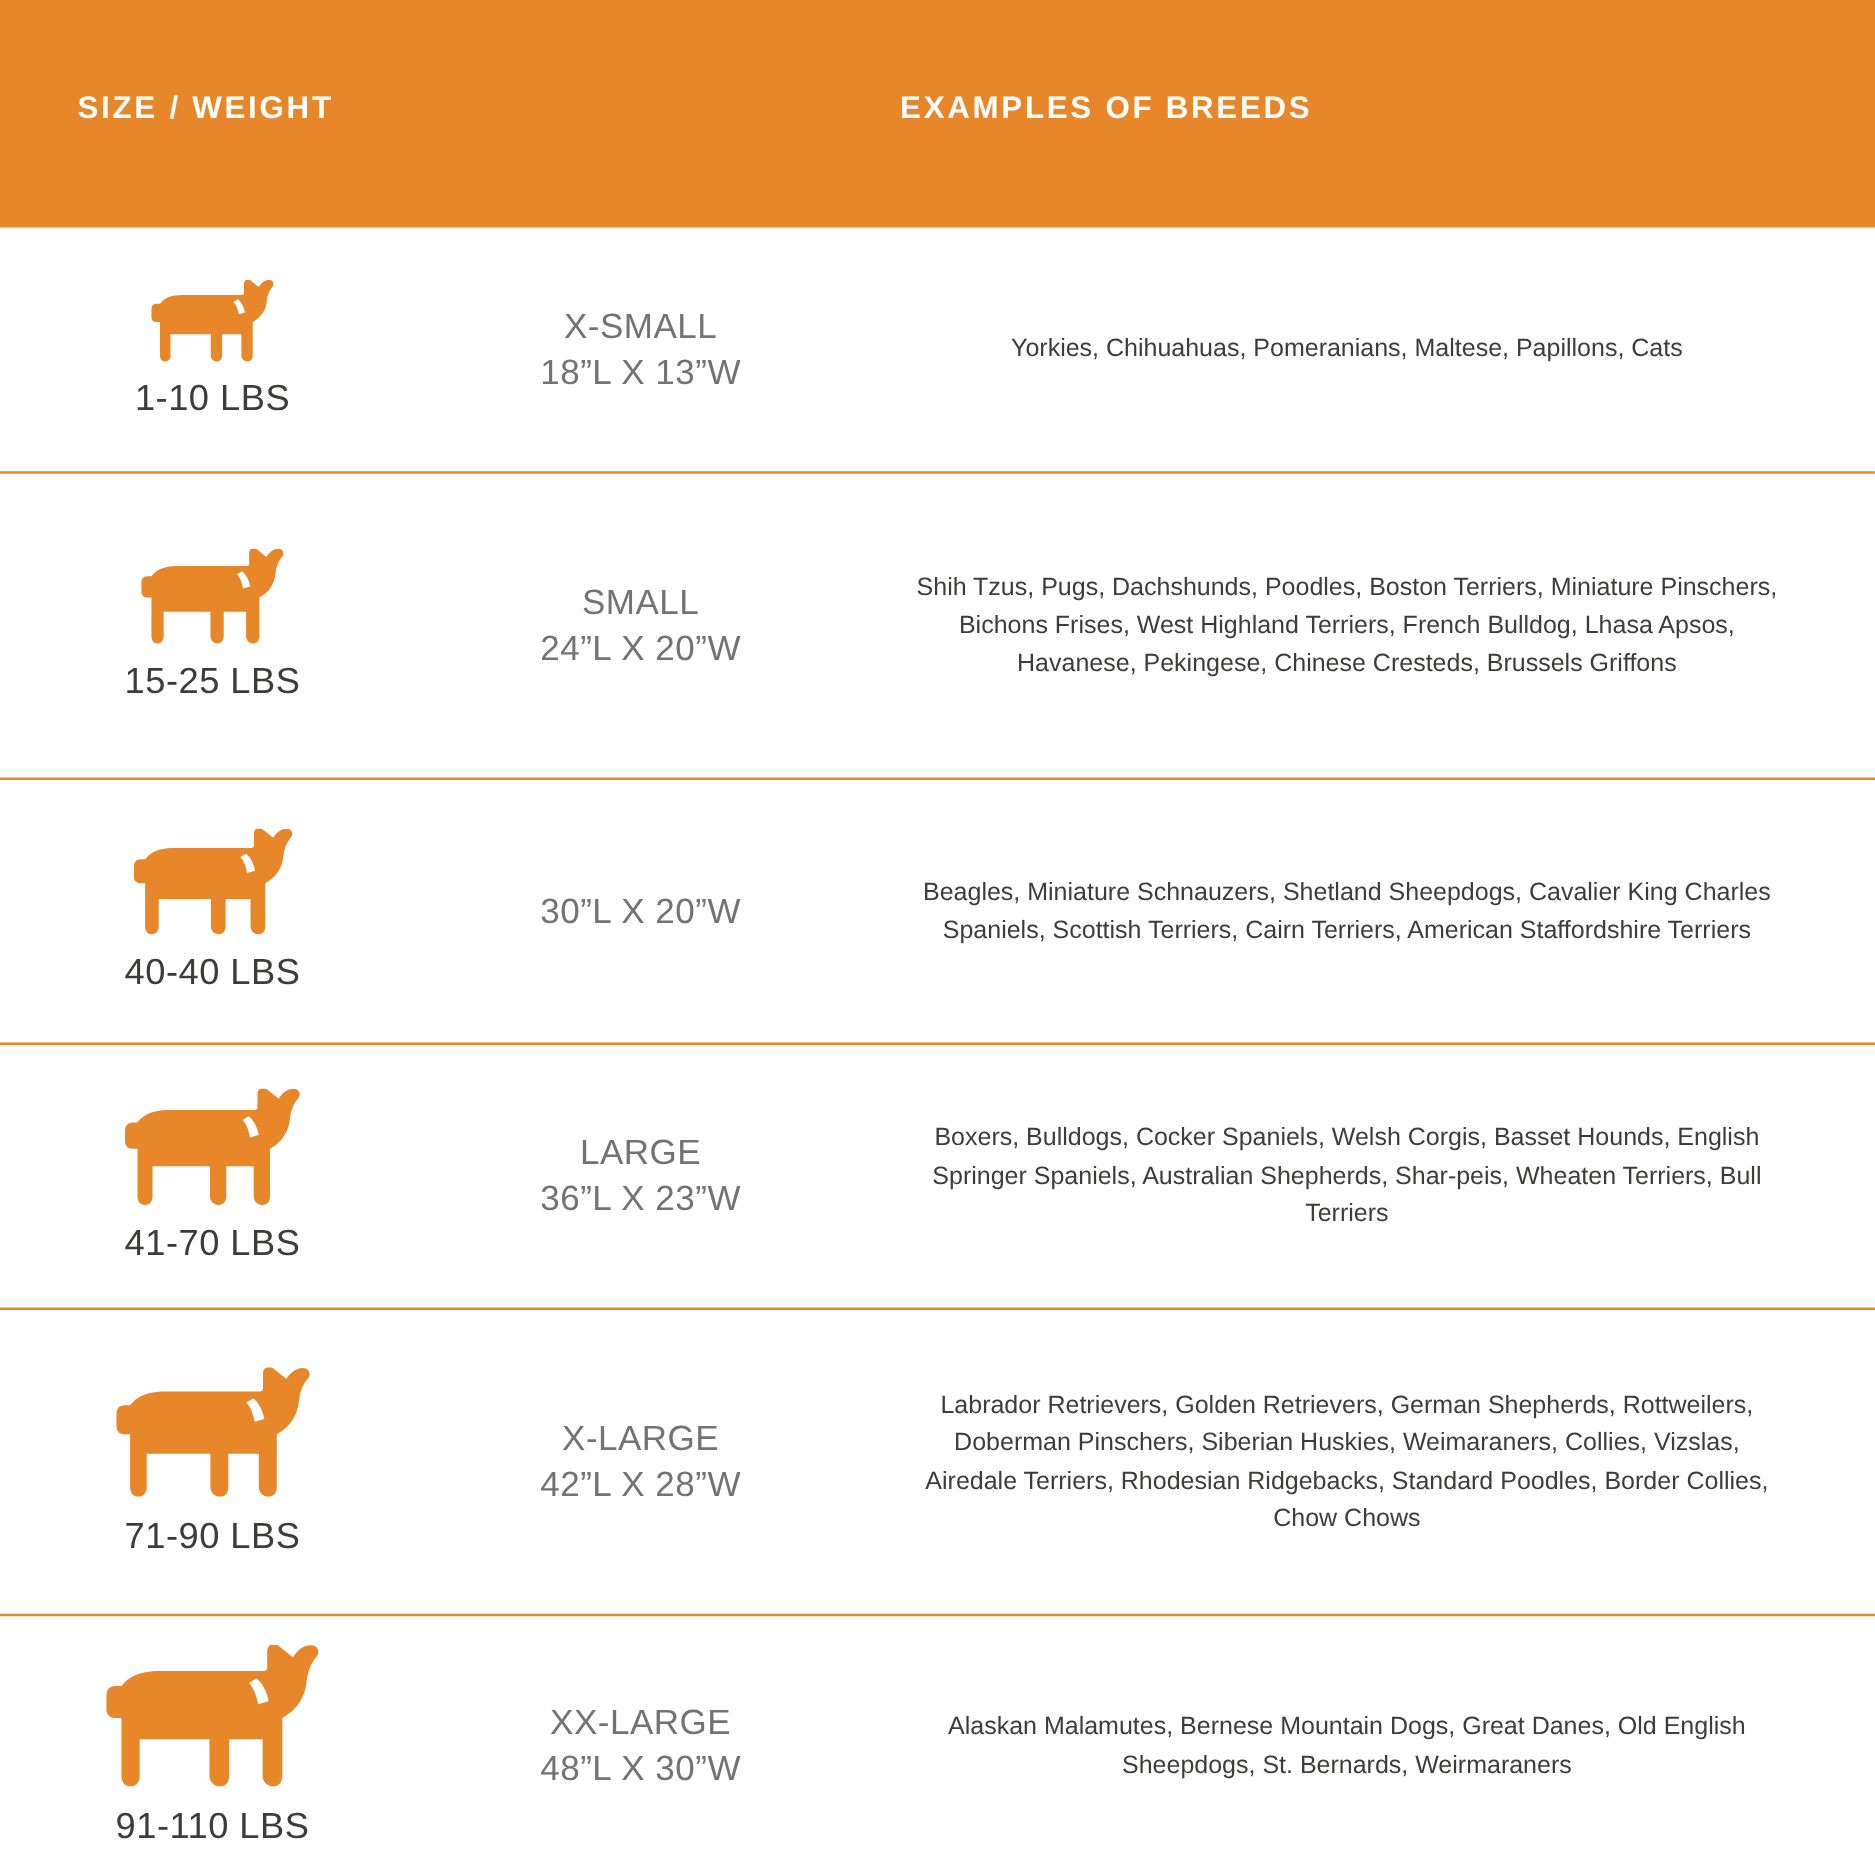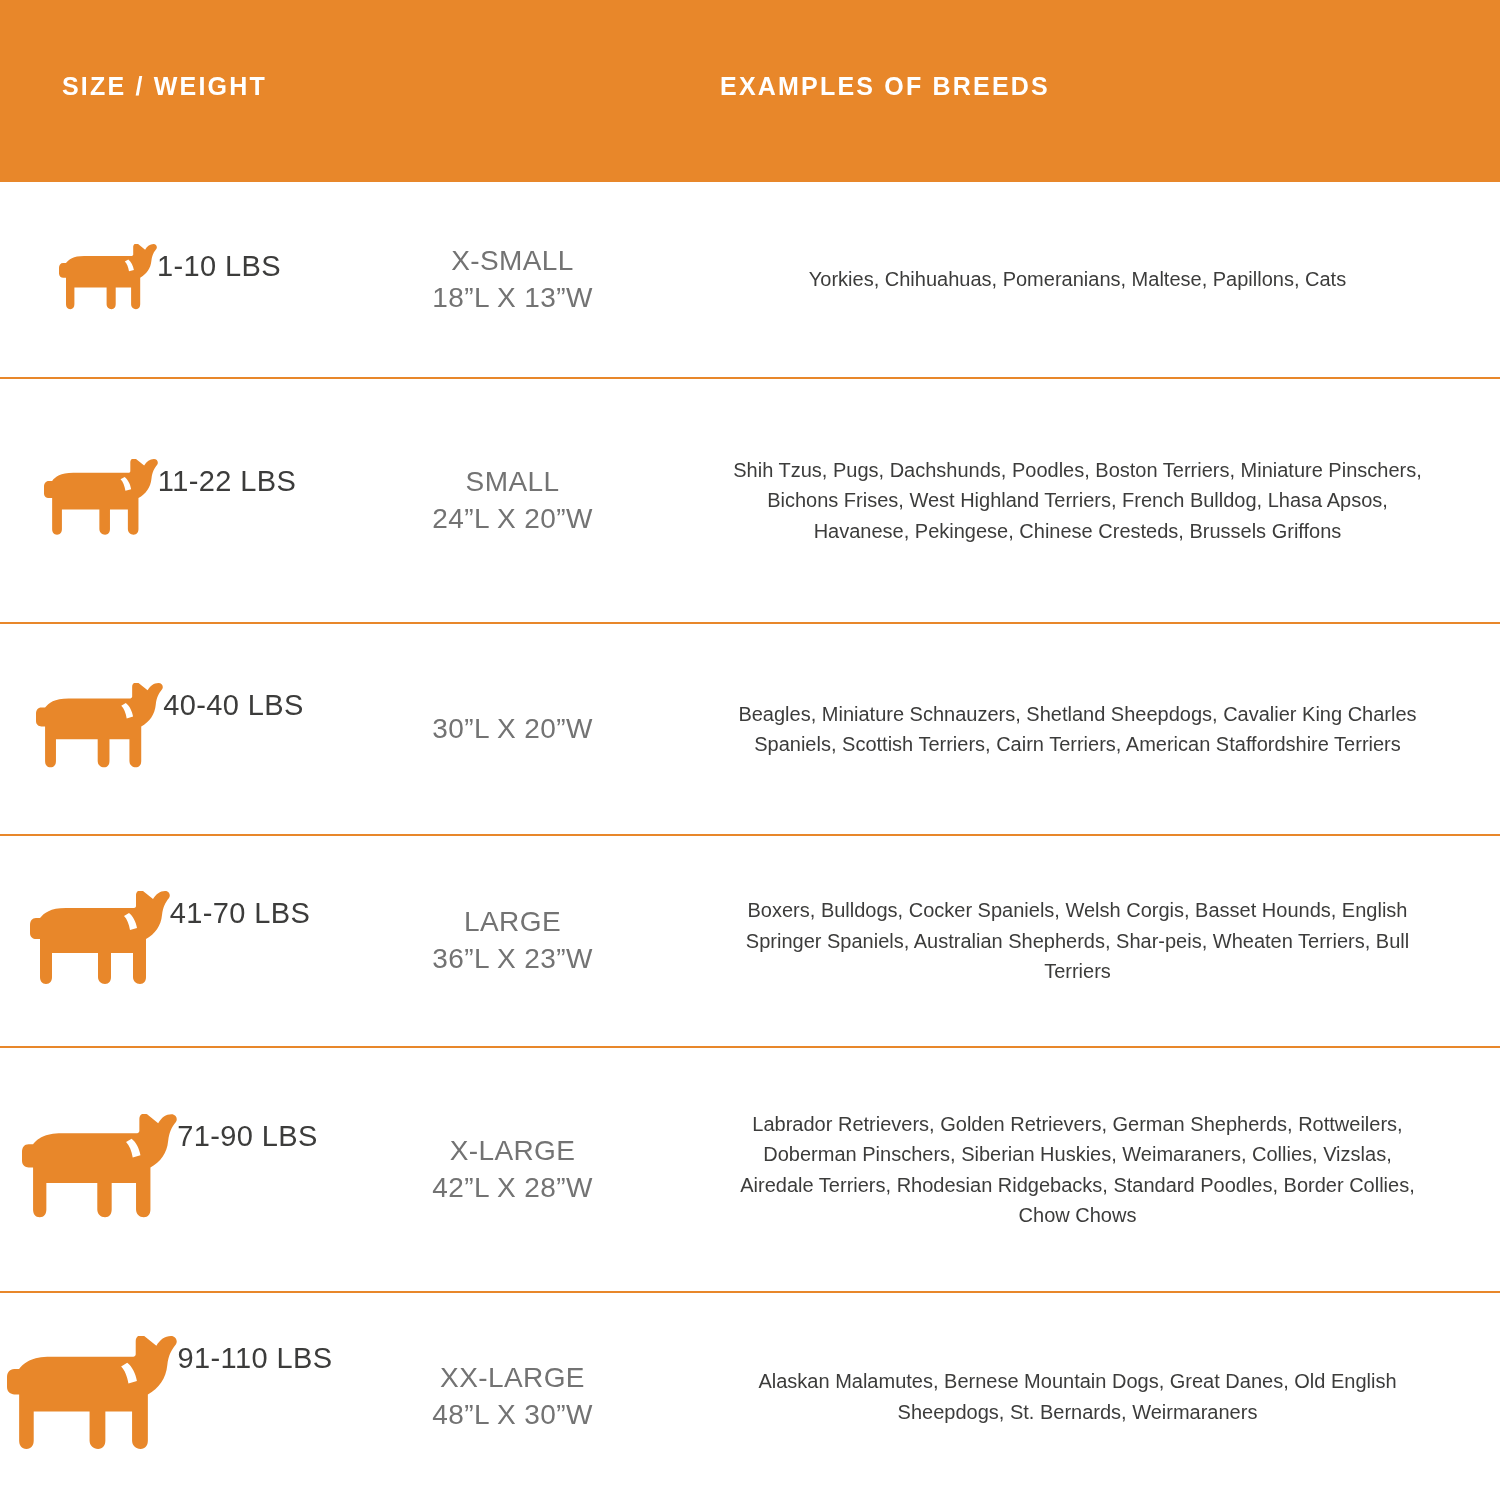--- a/index.html
+++ b/index.html
@@ -69,22 +69,22 @@
     border-bottom: 2px solid #e8872a;
     box-sizing: border-box;
   }
   .table-row:last-child {
     border-bottom: none;
   }
 
   .cell-size {
     flex: 0 0 340px;
     display: flex;
-    flex-direction: row;
-    align-items: flex-start;
+    flex-direction: column;
+    align-items: center;
     justify-content: center;
     box-sizing: border-box;
   }
   .dog-icon {
     display: block;
   }
   .weight-label {
     font-size: 29px;
     color: #3c3c3b;
     margin-top: 6px;
@@ -151,21 +151,21 @@
     </div>
 
     <div class="table-row row-1">
       <div class="cell-size">
         <span class="dog-icon">
           <svg width="114" height="79" viewBox="0 0 140 97" xmlns="http://www.w3.org/2000/svg">
             <path fill="#E8872A" d="M6 27c-4 0-6 3-6 7v8c0 4 3 6 6 6h4v38c0 4 2 7 6 7s6-3 6-7V62h46v24c0 4 3 7 7 7s6-3 6-7V62h22v24c0 4 3 7 7 7s6-3 6-7V48c9-5 15-13 16-24 1-8 3-12 7-17 2-3 0-7-4-7-5 0-9 3-12 8l-10-8c-3-2-7 0-7 4v11c0 1-1 2-2 2H36C20 17 14 22 10 27z"></path>
             <path fill="#FFFFFF" d="M99 22c4 3 7 9 8 15l-7 2c-1-6-3-11-6-14z"></path>
           </svg>
         </span>
-        <span class="weight-label">11-22 LBS</span>
+        <span class="weight-label">15-25 LBS</span>
       </div>
       <div class="cell-rec">
         <span class="rec-line">SMALL</span>
         <span class="rec-line">24”L X 20”W</span>
       </div>
       <div class="cell-breeds">Shih Tzus, Pugs, Dachshunds, Poodles, Boston Terriers, Miniature Pinschers, Bichons Frises, West Highland Terriers, French Bulldog, Lhasa Apsos, Havanese, Pekingese, Chinese Cresteds, Brussels Griffons</div>
     </div>
 
     <div class="table-row row-2">
       <div class="cell-size">

